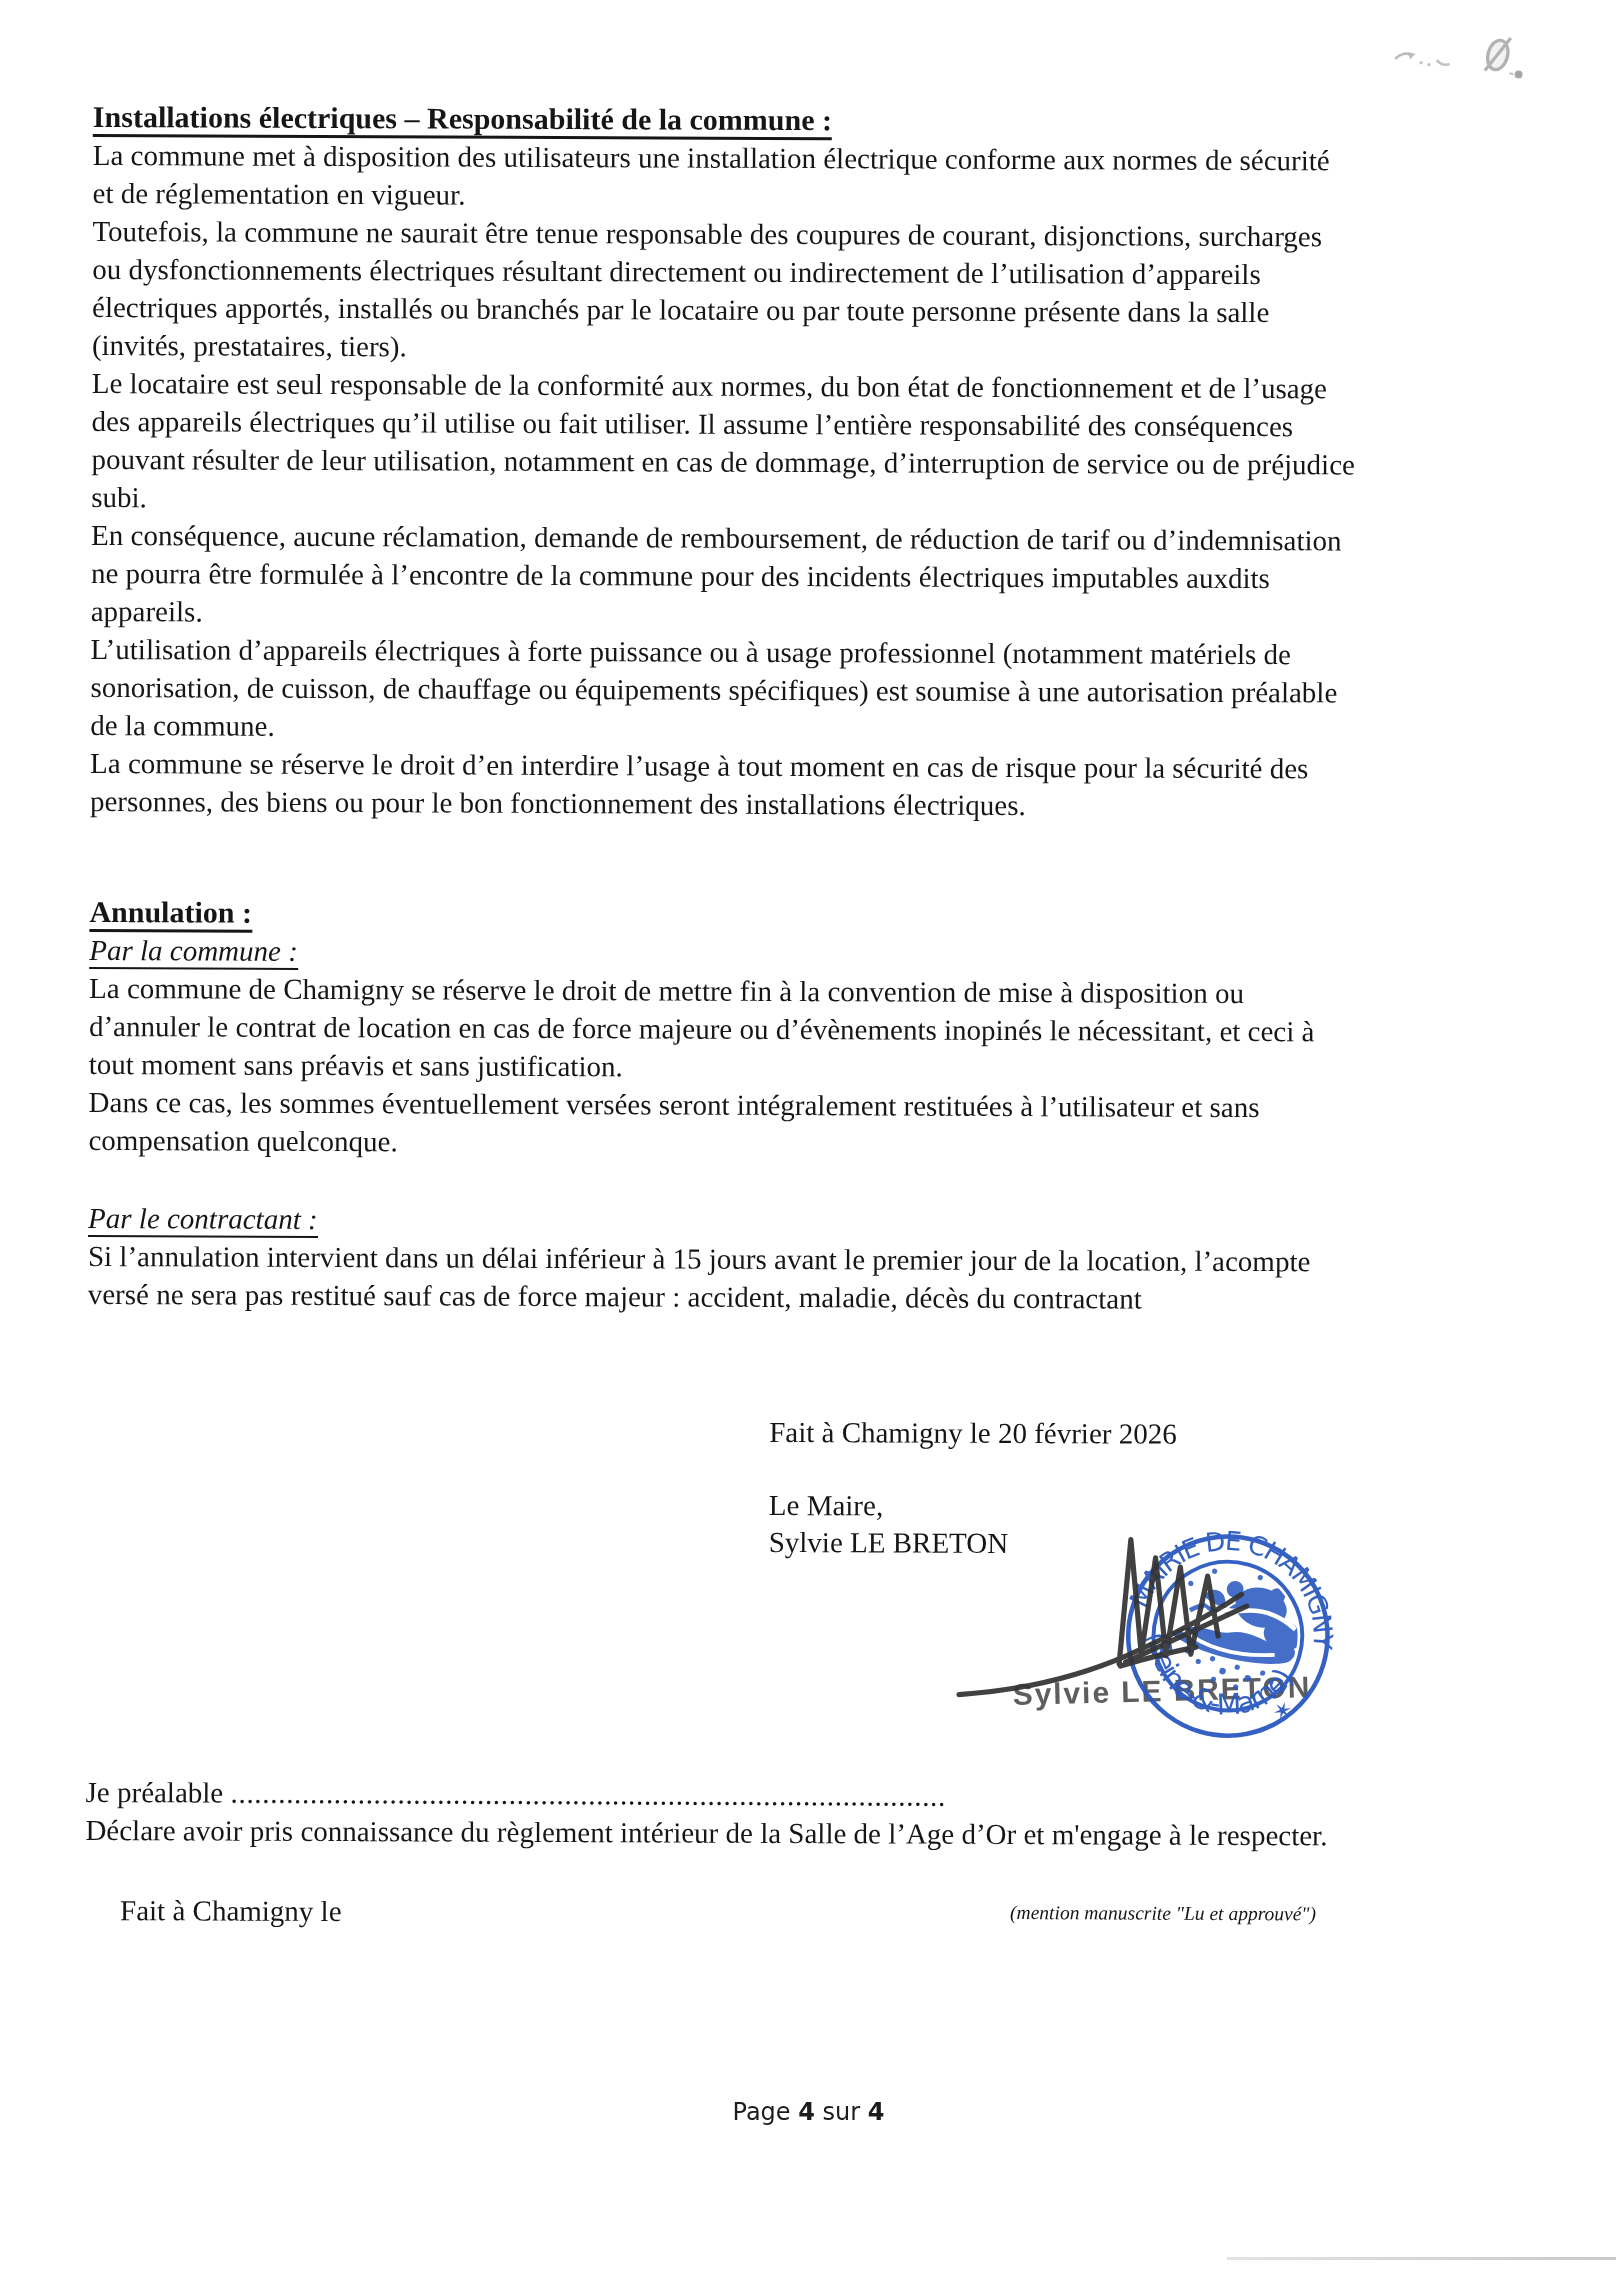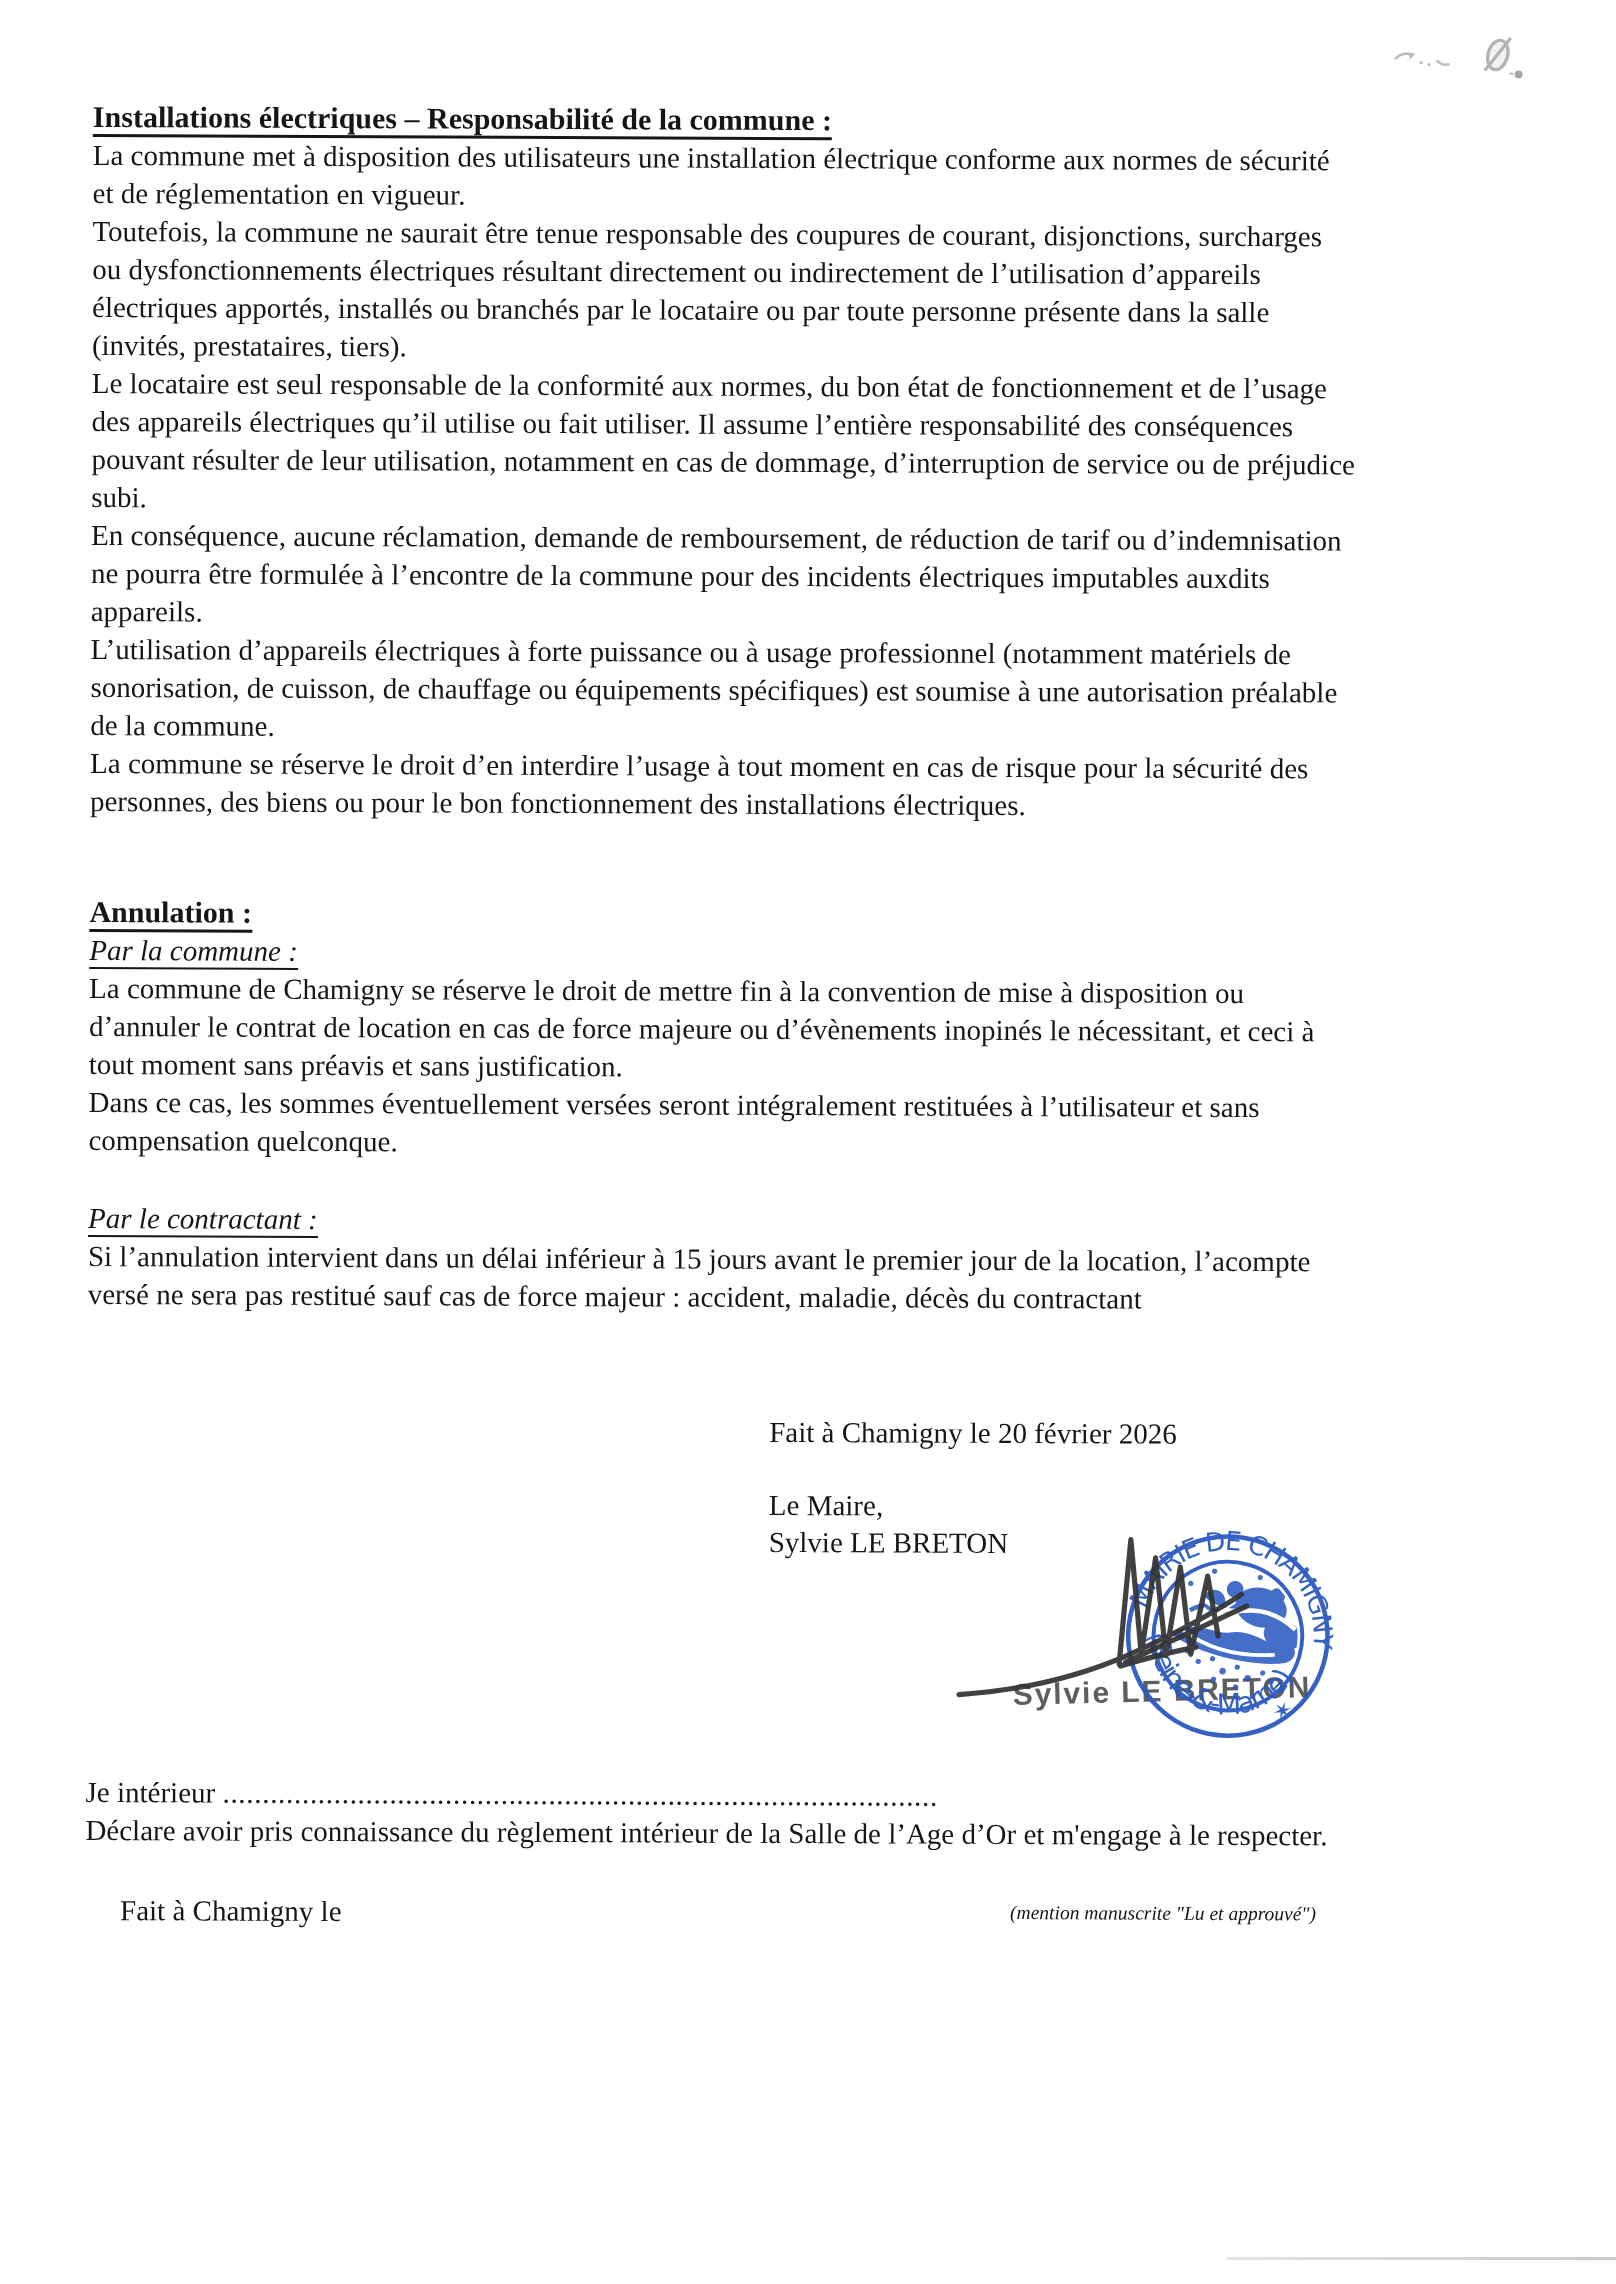--- a/index.html
+++ b/index.html
@@ -90,21 +90,21 @@
     <div class="line">Si l’annulation intervient dans un délai inférieur à 15 jours avant le premier jour de la location, l’acompte</div>
     <div class="line">versé ne sera pas restitué sauf cas de force majeur : accident, maladie, décès du contractant</div>
 
     <div class="closing-block">
       <div class="closing-date">Fait à Chamigny le 20 février 2026</div>
       <div>Le Maire,</div>
       <div>Sylvie LE BRETON</div>
     </div>
 
     <div class="ack-block">
-      <div class="line"><span>Je intérieur </span><span class="dots">..........................................................................................</span></div>
+      <div class="line"><span>Je préalable </span><span class="dots">..........................................................................................</span></div>
       <div class="line">Déclare avoir pris connaissance du règlement intérieur de la Salle de l’Age d’Or et m'engage à le respecter.</div>
     </div>
 
     <div class="fait-line">Fait à Chamigny le</div>
     <div class="mention">(mention manuscrite "Lu et approuvé")</div>
   </div>
 
   <svg class="stamp-svg" width="456" height="280" viewBox="0 0 700 430">
     <defs>
       <clipPath id="innerClip">
@@ -166,15 +166,16 @@
       <circle cx="66" cy="53" r="2.5" fill="#a6a6a6"></circle>
     <path d="M78,46 q8,10 20,6" stroke="#a6a6a6" stroke-width="4" fill="none"></path>
     <ellipse cx="172" cy="38" rx="15" ry="23" transform="rotate(15 172 38)" fill="#ededed" stroke="#8f8f8f" stroke-width="5"></ellipse>
     <path d="M152,62 L192,12" stroke="#8f8f8f" stroke-width="5"></path>
     <circle cx="204" cy="68" r="6" fill="#7d7d7d"></circle>
     <path d="M190,66 l6,2" stroke="#9b9b9b" stroke-width="3"></path>
   </svg>
 
   <div class="scan-line"></div>
 
+  <div class="footer"><span>Page </span><span class="b">4</span><span> sur </span><span class="b">4</span></div>
 
 </div>
 
 
 </body></html>

